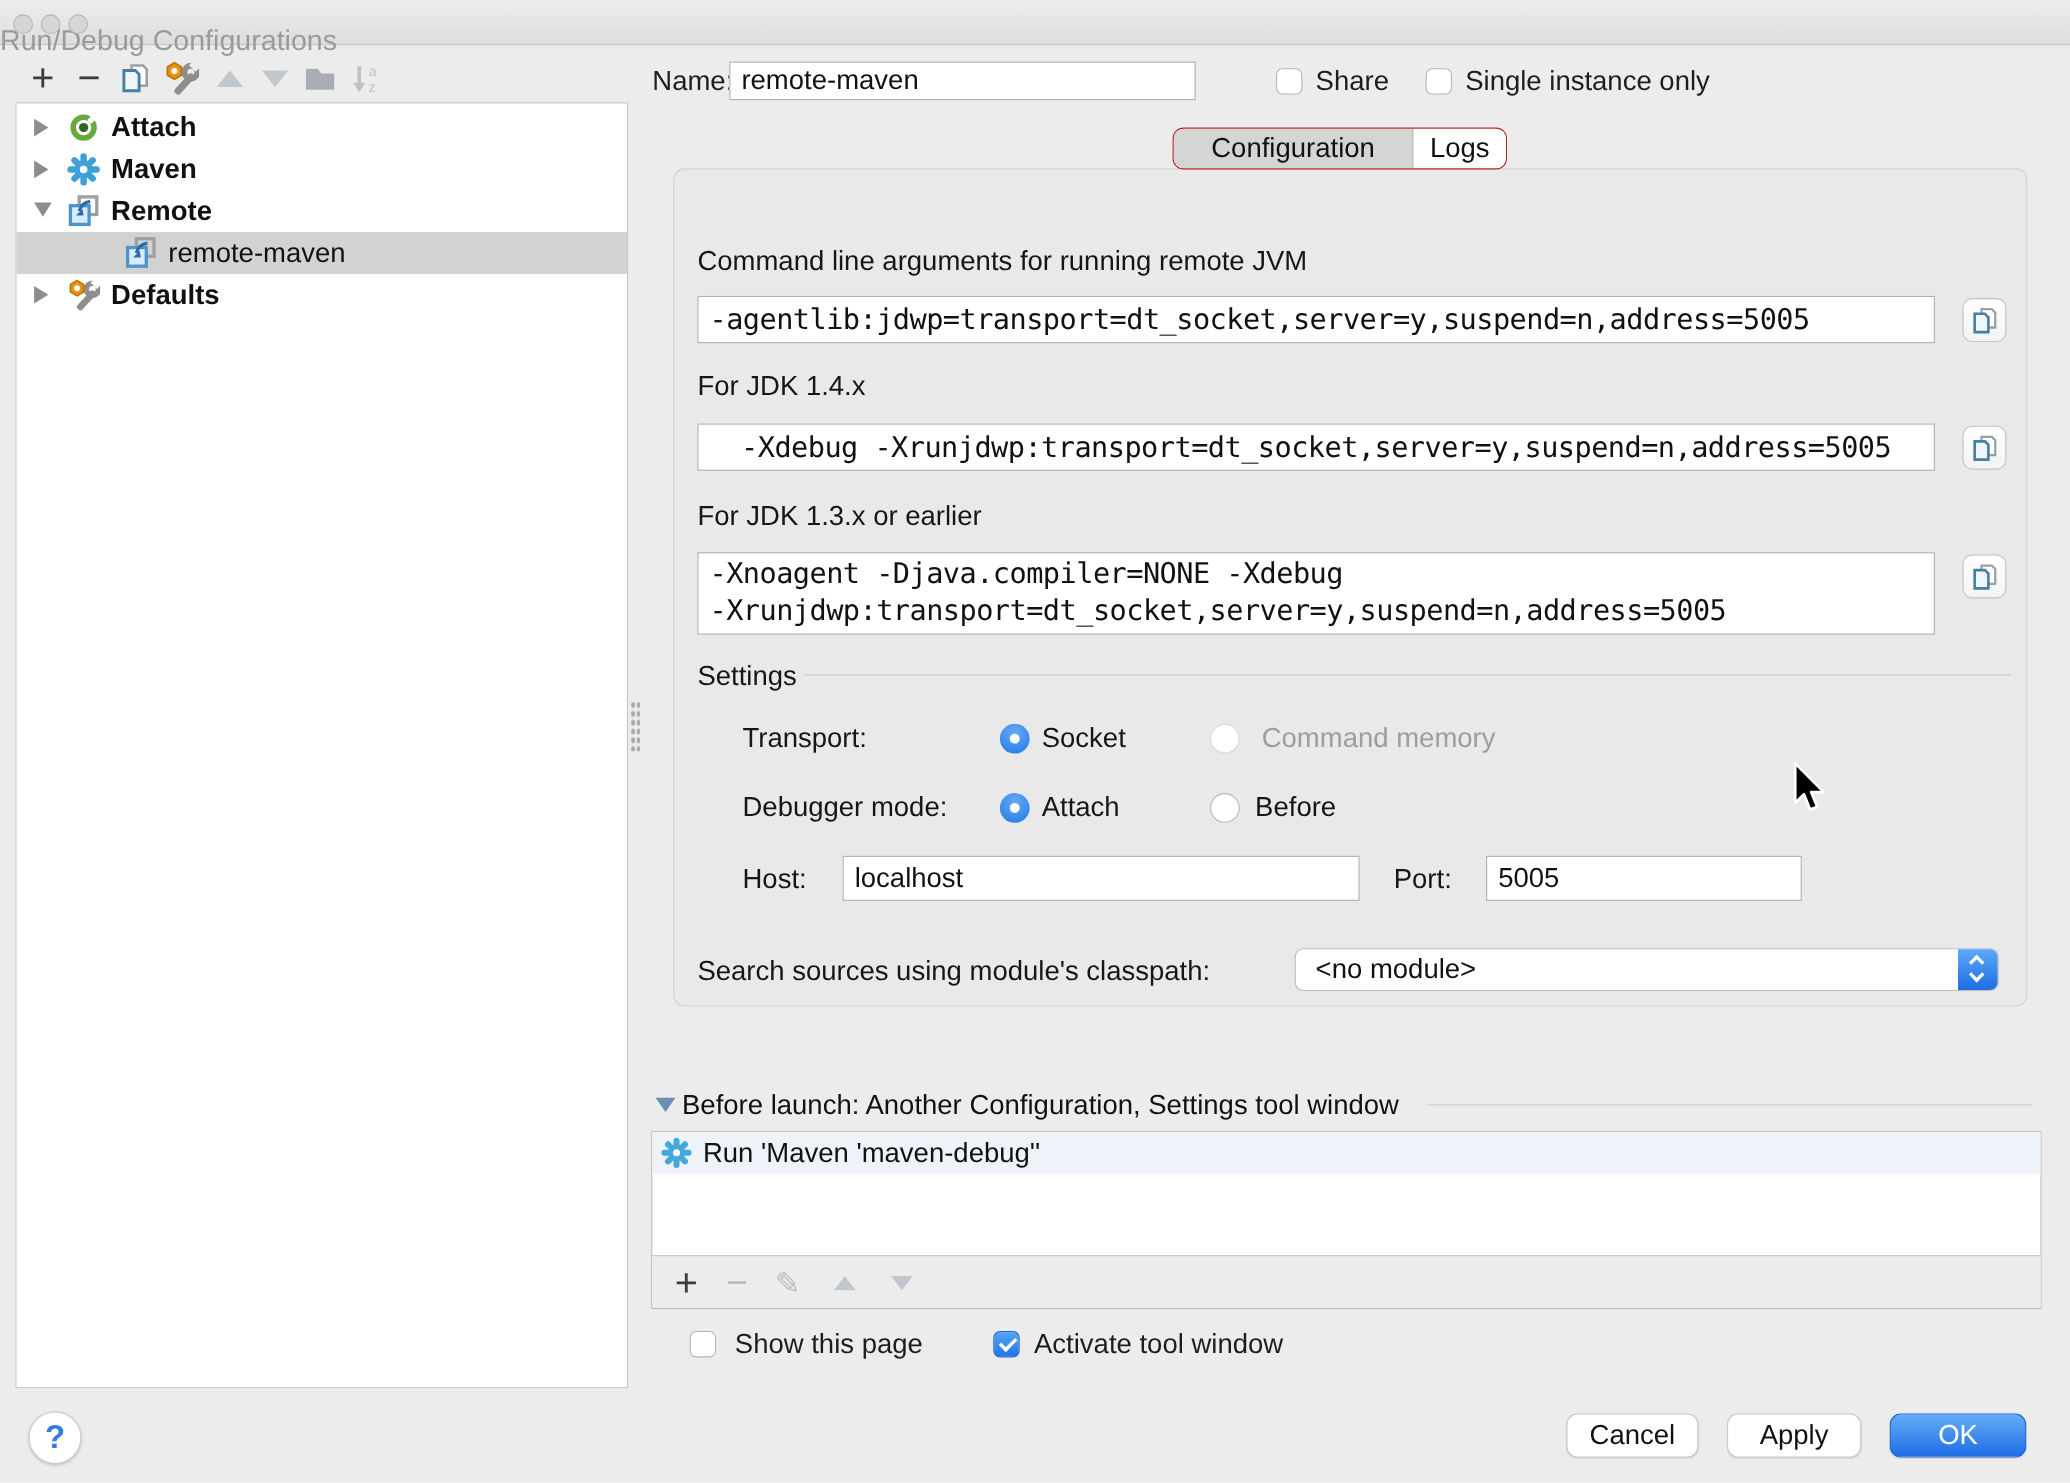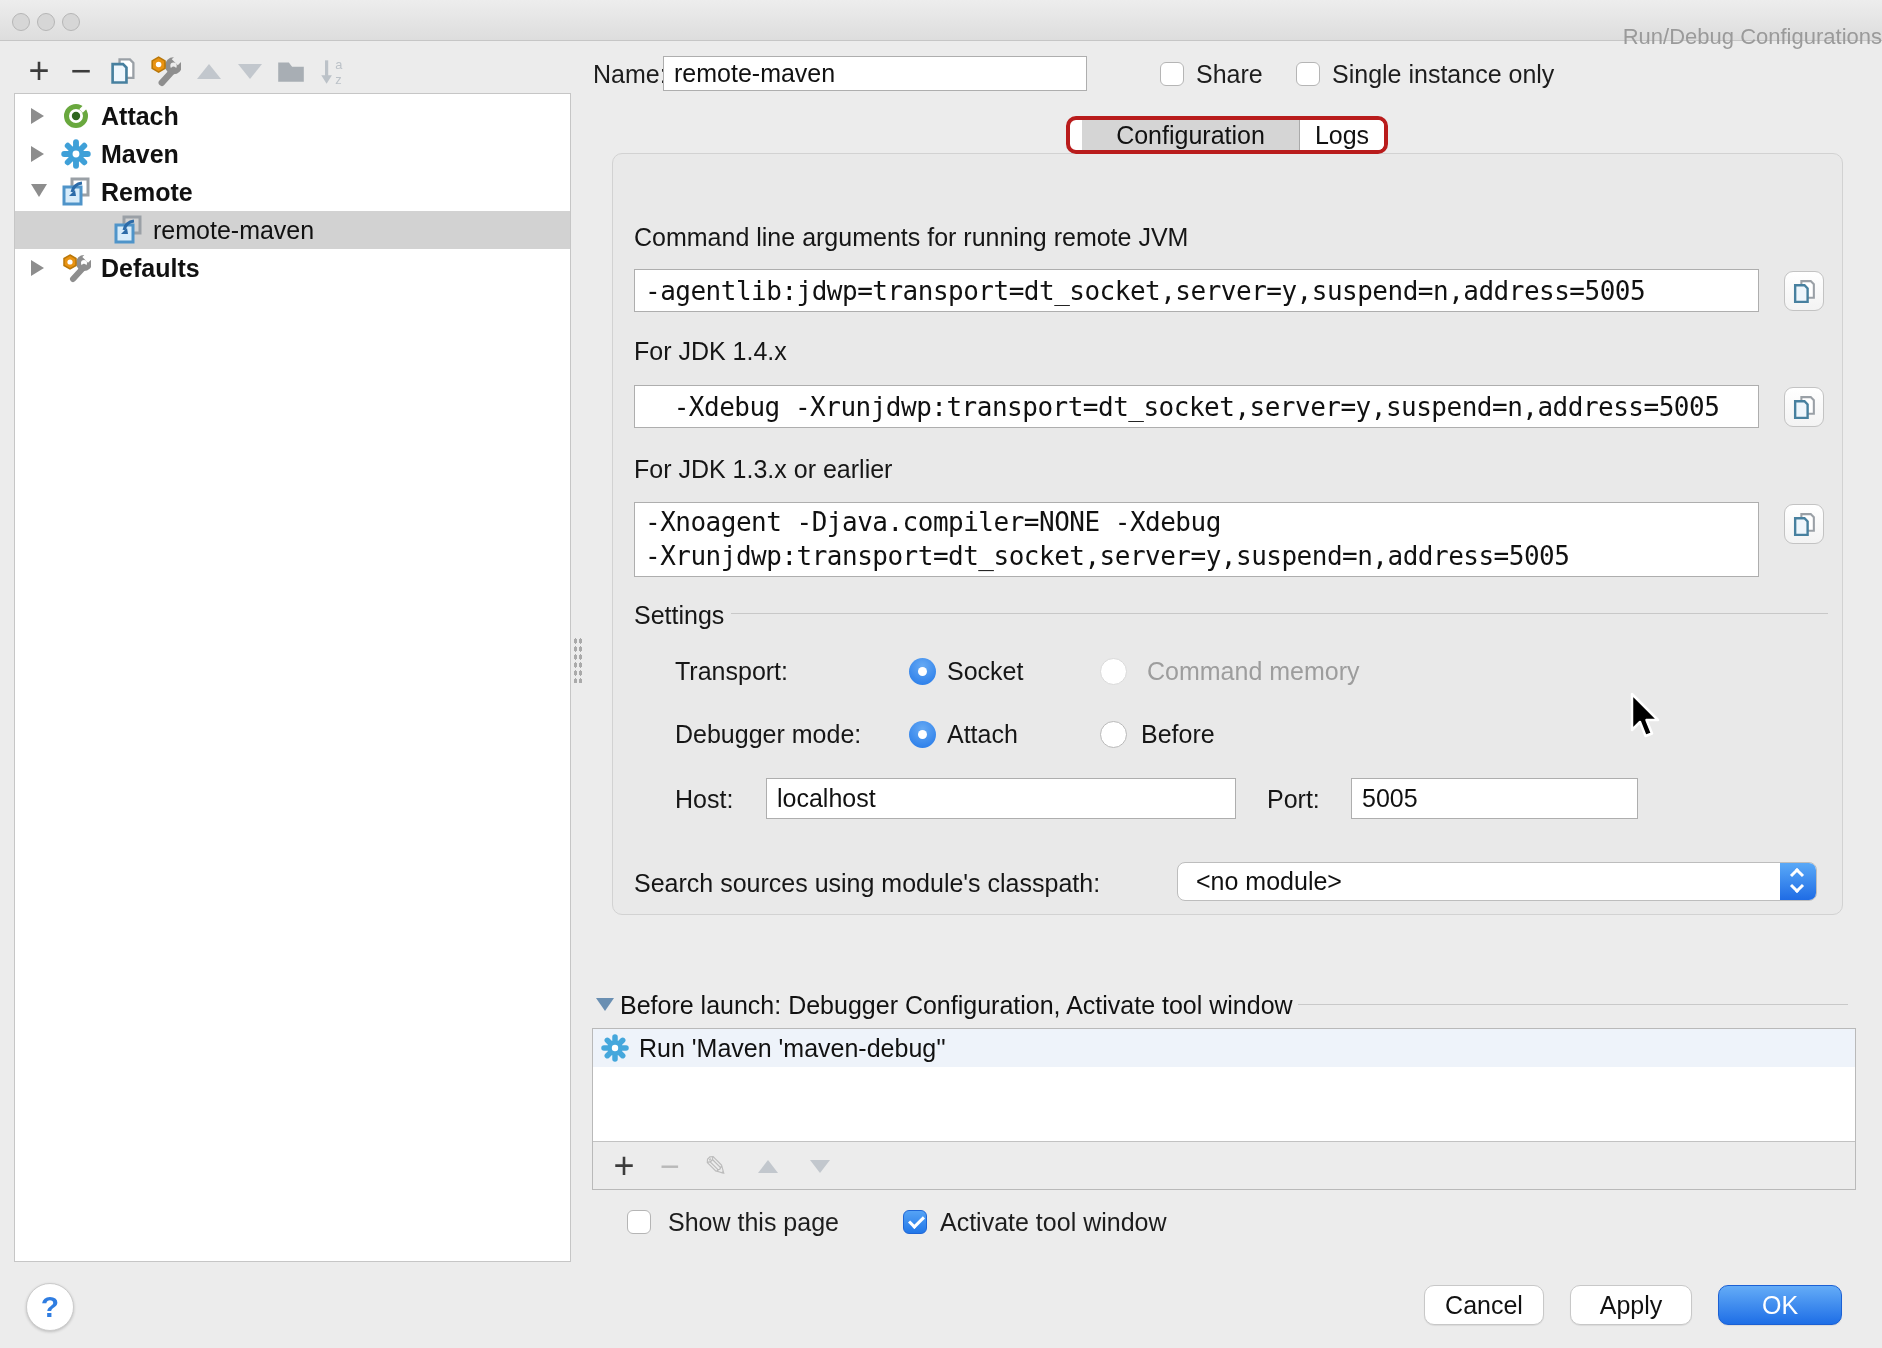--- a/index.html
+++ b/index.html
@@ -5,21 +5,21 @@
   * { margin:0; padding:0; box-sizing:border-box; }
   body { background:#fff; font-family:"Liberation Sans", sans-serif; }
   #app { position:relative; width:1882px; height:1348px; background:#ececec; overflow:hidden;
          font-family:"Liberation Sans", sans-serif; color:#1d1d1d; }
 
   
   #black-corner { position:absolute; left:0; top:0; width:14px; height:9px; background:#000; }
   #titlebar { position:absolute; left:0; top:0; width:1882px; height:41px;
               background:linear-gradient(#ededed,#dddddd); border-bottom:1px solid #c6c6c6; }
   #window-title { position:absolute; left:0; top:16px; width:100%; height:41px; line-height:41px;
-                  text-align:right; font-size:22px; color:#9a9a9a; }
+                  text-align:left; font-size:26px; color:#9a9a9a; }
   .light { position:absolute; top:13px; width:18px; height:18px; border-radius:50%;
            background:#d6d6d6; border:1px solid #b6b6b6; }
   #light-close { left:12px; } #light-min { left:37px; } #light-zoom { left:62px; }
 
   
   .toolbtn { position:absolute; top:52px; width:38px; height:38px; display:flex;
              align-items:center; justify-content:center; }
   .glyph-dark { font-size:36px; font-weight:400; color:#3c3c3c; line-height:38px; }
   #tb-add { left:20px; } #tb-remove { left:62px; } #tb-copy { left:104px; }
   #tb-wrench { left:146px; } #tb-up { left:190px; } #tb-down { left:231px; }
@@ -58,21 +58,21 @@
   .cb { position:absolute; width:24px; height:24px; border-radius:6px; background:#fff;
         border:1.5px solid #b5b5b5; }
   .cb.checked { background:linear-gradient(#55a3f5,#2277e8); border:1px solid #1e66d6; }
   .cb.checked::after { content:""; position:absolute; left:5px; top:5px; width:12px; height:6px;
         border-left:3px solid #fff; border-bottom:3px solid #fff; transform:rotate(-45deg); }
   #share-cb { left:1160px; top:62px; } #share-label { left:1196px; top:57px; }
   #single-cb { left:1296px; top:62px; } #single-label { left:1332px; top:57px; }
 
   
   #tabs { position:absolute; left:1066px; top:116px; height:38px; display:flex;
-          border:4px solid #b91c1c; border-radius:10px; overflow:hidden; z-index:3; background:#fff;padding-left:12px; }
+          border:1px solid #b91c1c; border-radius:10px; overflow:hidden; z-index:3; background:#fff; }
   .tab { display:flex; align-items:center; justify-content:center; font-size:25px; color:#111; }
   #tab-configuration { width:218px; background:#d5d5d5; border-right:1px solid #aaaaaa; }
   #tab-logs { width:84px; background:#ffffff; }
 
   
   #panel { position:absolute; left:612px; top:153px; width:1231px; height:762px;
            background:#e9e9e9; border:1px solid #d2d2d2; border-radius:10px; }
   #panel .lbl { color:#161616; }
   #cmd-label { left:21px; top:66px; }
   .mono { font-family:"DejaVu Sans Mono", monospace !important; font-size:26px !important; letter-spacing:-0.5px; }
@@ -343,21 +343,21 @@
     <div id="module-select">
       <span>&lt;no module&gt;</span>
       <div id="module-cap">
         <div class="chev up"></div>
         <div class="chev down"></div>
       </div>
     </div>
   </div>
 
   <div id="bl-tri"></div>
-  <div class="lbl" id="bl-title">Before launch: Debugger Configuration, Activate tool window</div>
+  <div class="lbl" id="bl-title">Before launch: Another Configuration, Settings tool window</div>
   <div id="bl-rule"></div>
 
   <div id="task-list">
     <div id="task-item">
       <svg class="gicon" viewBox="0 0 28 28" width="28" height="28">
         <g stroke="#45a7dc" stroke-width="5.5" stroke-linecap="round">
           <line x1="14" y1="3" x2="14" y2="25"></line>
             <line x1="3" y1="14" x2="25" y2="14"></line>
           <line x1="6.3" y1="6.3" x2="21.7" y2="21.7"></line>
             <line x1="21.7" y1="6.3" x2="6.3" y2="21.7"></line>

